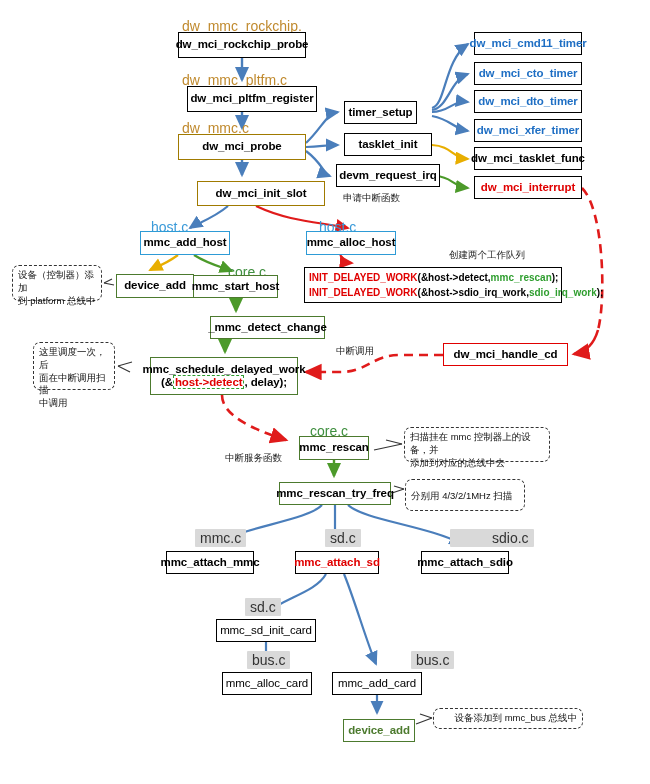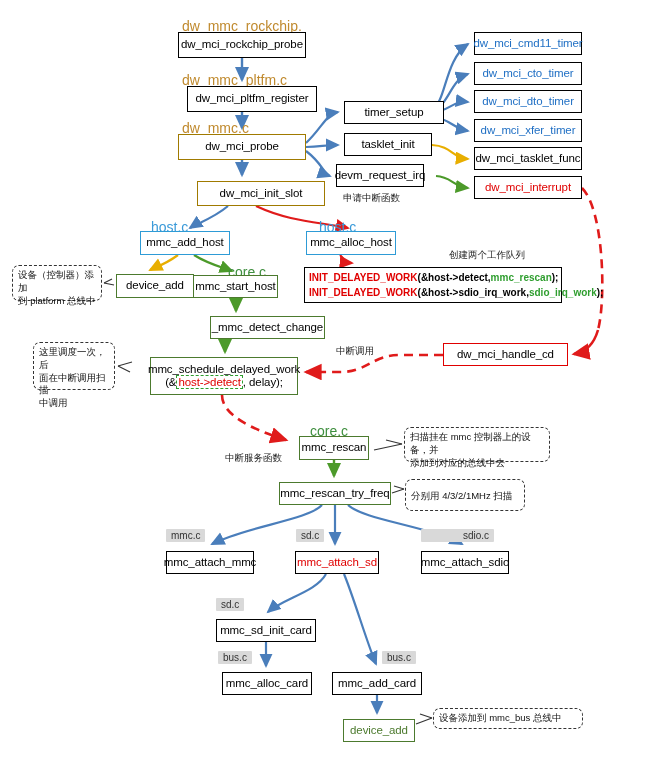--- a/index.html
+++ b/index.html
@@ -1,32 +1,32 @@
 <!DOCTYPE html>
 <html><head>
 <meta charset="utf-8">
 <style>
   html,body{margin:0;padding:0;background:#ffffff;}
   body{font-family:"Liberation Sans","DejaVu Sans",sans-serif;}
   #canvas{position:relative;width:650px;height:784px;background:#fff;overflow:hidden;}
   .node{position:absolute;box-sizing:border-box;display:flex;align-items:center;justify-content:center;
-        background:#fff;border:1.6px solid #000;font-weight:normal;font-size:11.5px;color:#000;
+        background:#fff;border:1.6px solid #000;font-weight:bold;font-size:11.5px;color:#000;
         text-align:center;line-height:1.15;letter-spacing:-0.1px;white-space:nowrap;}
   .node.blue-b{border-color:#2e9bd6;}
   .node.gold-b{border-color:#a07a00;}
   .node.green-b{border-color:#4c7a2e;}
   .node.red-b{border-color:#e00000;}
   .t-blue{color:#1f6fc4;}
   .t-red{color:#e00000;}
   .t-green{color:#4c7a2e;}
   .t-black{color:#000;}
   .filelabel{position:absolute;font-size:14px;font-weight:normal;color:#c08a2e;white-space:nowrap;}
   .filelabel.blue{color:#3a9ad9;}
   .filelabel.green{color:#3f8f3f;}
-  .filelabel.grey{color:#333;background:#d9d9d9;padding:1px 5px;border-radius:1px;font-size:10px;}
+  .filelabel.grey{color:#333;background:#d9d9d9;padding:1px 5px;border-radius:1px;font-size:14px;margin-left:29px;}
   .anno{position:absolute;font-size:9.5px;color:#222;white-space:nowrap;font-weight:normal;}
   .callout{position:absolute;box-sizing:border-box;border:1.3px dashed #333;border-radius:7px;
            background:#fff;font-size:9.5px;color:#111;padding:3px 5px;line-height:1.35;}
   .codebox{position:absolute;box-sizing:border-box;border:1.5px solid #000;background:#fff;
            font-size:10px;font-weight:bold;line-height:1.45;padding:3px 4px;white-space:nowrap;}
   .codebox .k{color:#e00000;}
   .codebox .g{color:#2f9e2f;}
   svg.wires{position:absolute;left:0;top:0;width:650px;height:784px;pointer-events:none;}
   .dotted-box{border:1px dashed #2f9e2f;padding:0 1px;}
 </style>
@@ -137,23 +137,23 @@
   <div class="filelabel grey" style="left:421px;top:529px;padding-left:42px;">sdio.c</div>
   <div class="filelabel grey" style="left:216px;top:598px;">sd.c</div>
   <div class="filelabel grey" style="left:218px;top:651px;">bus.c</div>
   <div class="filelabel grey" style="left:382px;top:651px;">bus.c</div>
 
   <div class="node" style="left:178px;top:32px;width:128px;height:26px;">dw_mci_rockchip_probe</div>
   <div class="node" style="left:187px;top:86px;width:130px;height:26px;">dw_mci_pltfm_register</div>
   <div class="node gold-b" style="left:178px;top:134px;width:128px;height:26px;">dw_mci_probe</div>
   <div class="node gold-b" style="left:178px;top:181px;width:128px;height:25px;margin-left:19px;">dw_mci_init_slot</div>
 
-  <div class="node" style="left:344px;top:101px;width:100px;height:23px;">timer_setup</div>
+  <div class="node" style="left:344px;top:101px;width:73px;height:23px;">timer_setup</div>
   <div class="node" style="left:344px;top:133px;width:88px;height:23px;">tasklet_init</div>
-  <div class="node" style="left:336px;top:164px;width:88px;height:23px;">devm_request_irq</div>
+  <div class="node" style="left:336px;top:164px;width:104px;height:23px;">devm_request_irq</div>
 
   <div class="node t-blue" style="left:474px;top:32px;width:108px;height:23px;">dw_mci_cmd11_timer</div>
   <div class="node t-blue" style="left:474px;top:62px;width:108px;height:23px;">dw_mci_cto_timer</div>
   <div class="node t-blue" style="left:474px;top:90px;width:108px;height:23px;">dw_mci_dto_timer</div>
   <div class="node t-blue" style="left:474px;top:119px;width:108px;height:23px;">dw_mci_xfer_timer</div>
   <div class="node" style="left:474px;top:147px;width:108px;height:23px;">dw_mci_tasklet_func</div>
   <div class="node t-red" style="left:474px;top:176px;width:108px;height:23px;">dw_mci_interrupt</div>
 
   <div class="node blue-b" style="left:140px;top:231px;width:90px;height:24px;">mmc_add_host</div>
   <div class="node blue-b" style="left:306px;top:231px;width:90px;height:24px;">mmc_alloc_host</div>
@@ -210,17 +210,17 @@
 
   <div class="callout" style="left:404px;top:427px;width:146px;height:35px;">
     <div>扫描挂在 mmc 控制器上的设备，并</div>
     <div>添加到对应的总线中去</div>
   </div>
 
   <div class="callout" style="left:405px;top:479px;width:120px;height:32px;padding:10px 5px;">
     <div>分别用 4/3/2/1MHz 扫描</div>
   </div>
 
-  <div class="callout" style="left:433px;top:708px;width:150px;height:21px;padding:3px 5px;">
+  <div class="callout" style="left:433px;top:708px;width:150px;height:21px;padding:3px 5px;text-align:right;">
     <div>设备添加到 mmc_bus 总线中</div>
   </div>
 
 </div>
 
 </body></html>

